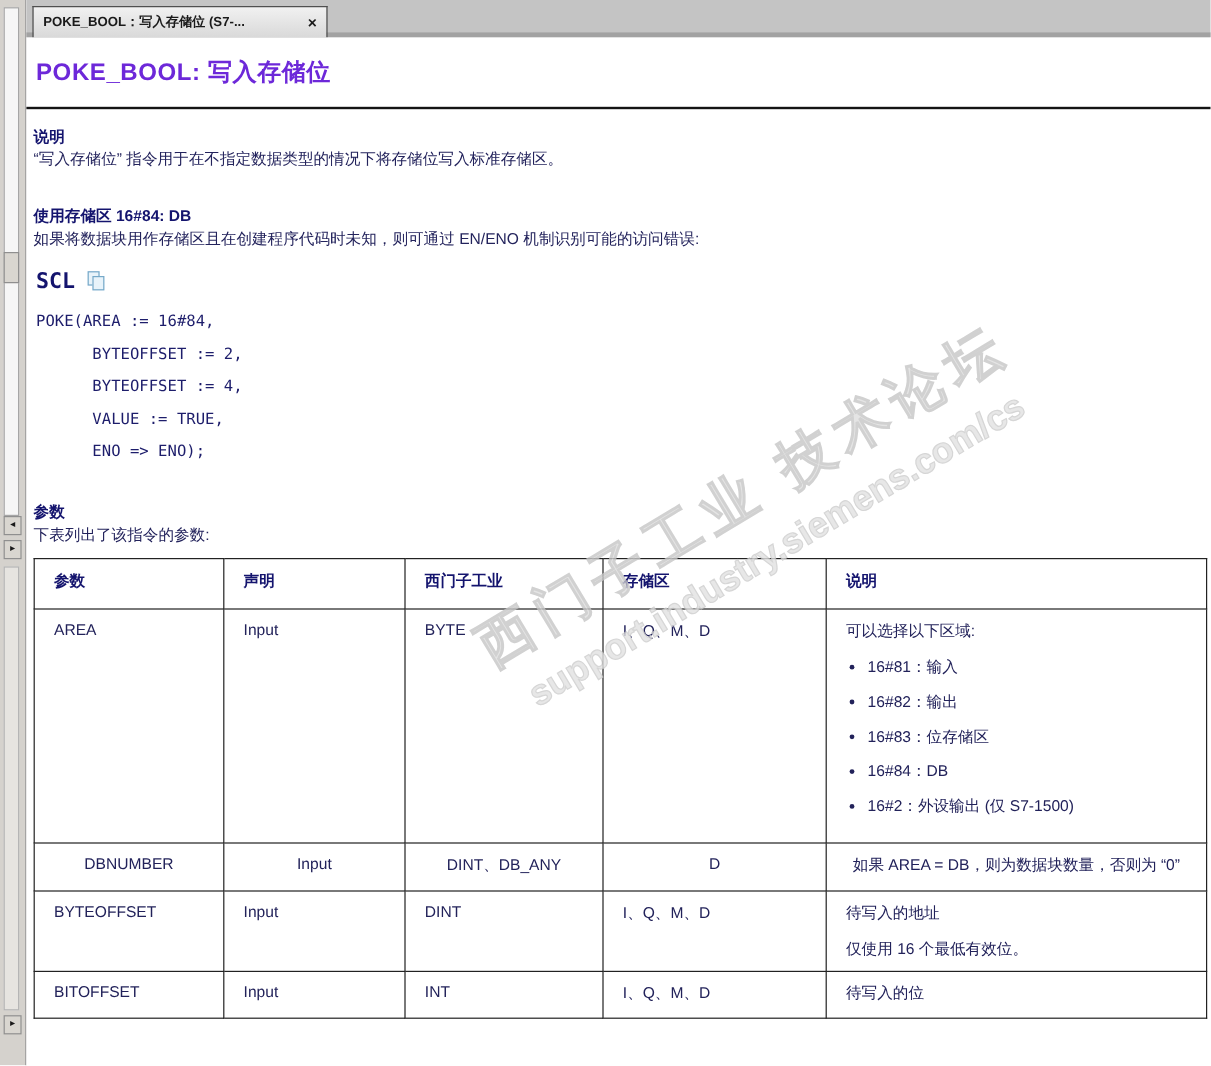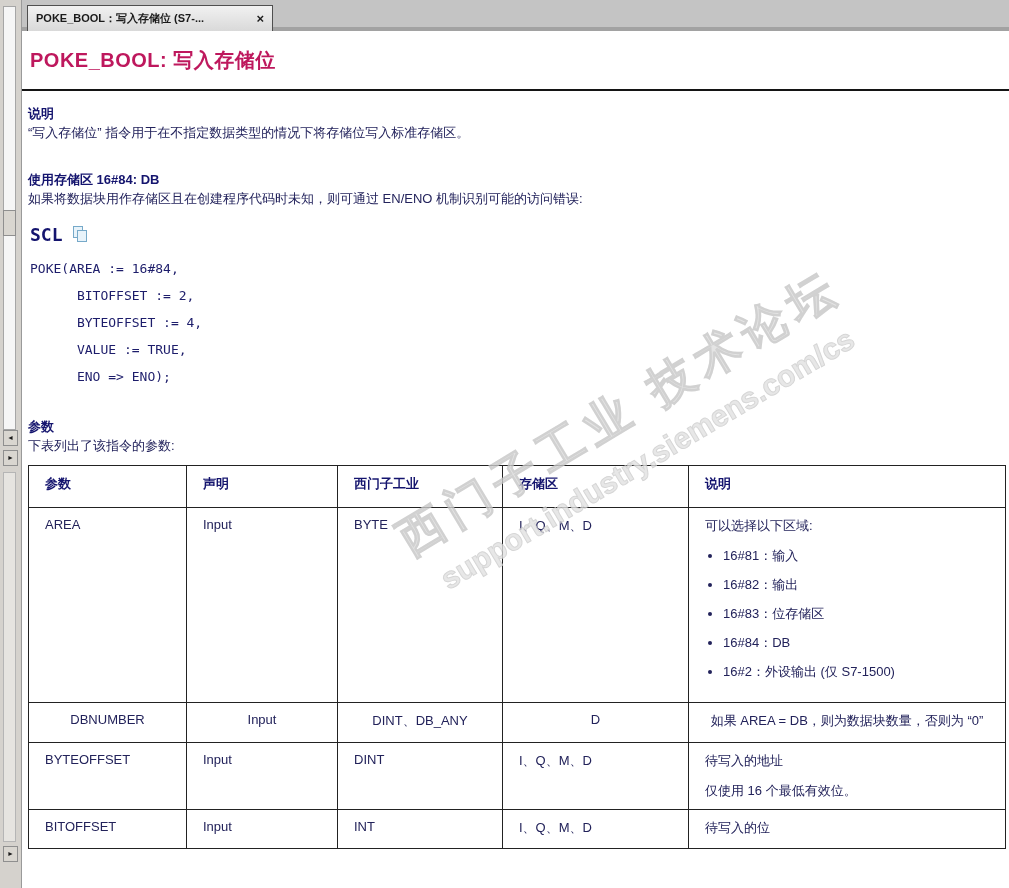--- a/index.html
+++ b/index.html
@@ -30,21 +30,21 @@
        background:linear-gradient(#f1f1f1,#d9d9d9);
        border:1px solid #4f4f4f;border-bottom:none;z-index:2;
        display:flex;align-items:center;padding:0 8px;gap:9px;}
   .tab-label{font-size:11px;font-weight:bold;color:#1a1a1a;white-space:nowrap;
              overflow:hidden;flex:1;}
   .tab-close{font-size:13px;font-weight:bold;color:#1a1a1a;cursor:default;line-height:1;}
 
   
   .content{position:relative;padding:0 0 0 6px;color:#20205c;font-size:13px;}
   h1.page-title{margin:16px 0 15px 2px;font-size:20px;font-weight:bold;
-                color:#be185d;letter-spacing:.5px;}
+                color:#6d28d9;letter-spacing:.5px;}
   .rule{height:2px;background:#141414;margin-left:-6px;width:987px;}
   h2.sec{margin:14px 0 0 0;font-size:13px;font-weight:bold;color:#14146e;}
   p.body{margin:0 0 0 0;line-height:1.5;color:#23235c;}
   .gap{height:14px;}
 
   
   .scl-head{display:flex;align-items:center;gap:10px;margin:16px 0 0 2px;}
   .scl-label{font-family:"DejaVu Sans Mono","Liberation Mono",monospace;
              font-weight:bold;font-size:18px;color:#14146e;}
   .copy-icon{position:relative;width:15px;height:17px;display:inline-block;}
@@ -119,21 +119,21 @@
 
       <div class="scl-head">
         <span class="scl-label">SCL</span>
         <span class="copy-icon">
           <span class="pg back"></span>
             <span class="pg front"></span>
         </span>
       </div>
       <div class="code">
         <div class="line">POKE(AREA := 16#84,</div>
-        <div class="line">      BITOFFSET := 2,</div>
+        <div class="line">      BYTEOFFSET := 2,</div>
         <div class="line">      BYTEOFFSET := 4,</div>
         <div class="line">      VALUE := TRUE,</div>
         <div class="line">      ENO =&gt; ENO);</div>
       </div>
 
       <div class="gap"></div>
       <h2 class="sec">参数</h2>
       <p class="body tbl-intro">下表列出了该指令的参数:</p>
 
       <table class="params">

